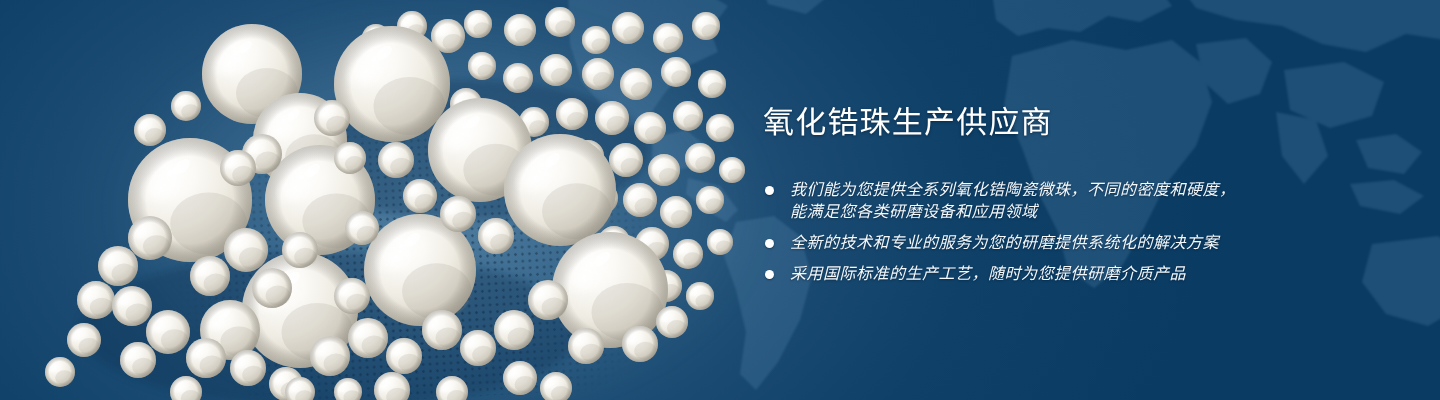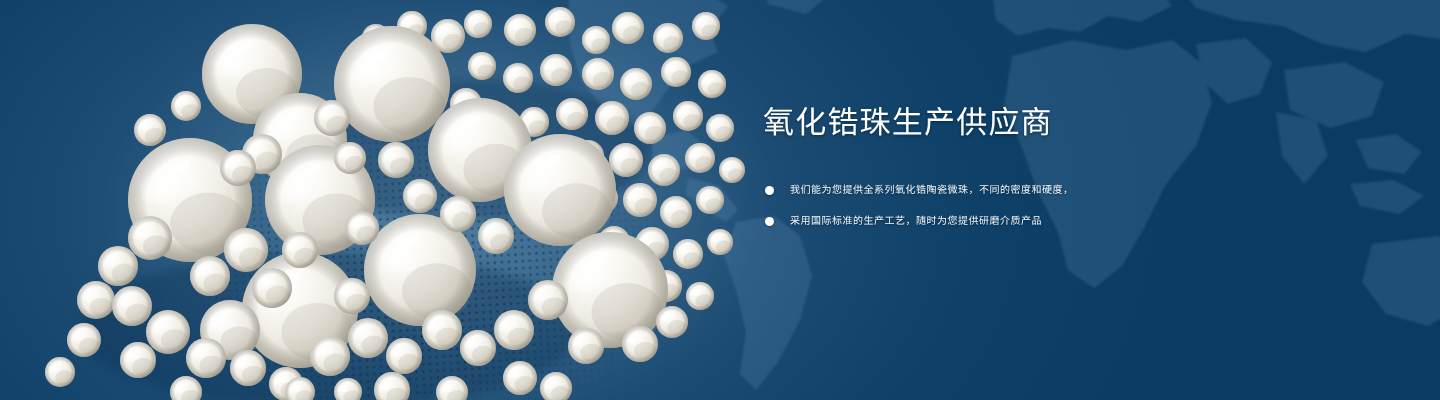--- a/index.html
+++ b/index.html
@@ -95,25 +95,26 @@
   }
   #bullets {
     list-style: none;
     margin: 38px 0 0 0;
     padding: 0;
   }
   #bullets li {
     position: relative;
     padding-left: 27px;
     margin-bottom: 9px;
-    font-size: 10px;
+    font-size: 16px;
     line-height: 22px;
     letter-spacing: .5px;
     color: #f4f8fb;
     text-shadow: 0 1px 2px rgba(2,22,40,.5);
+    font-style: italic;
   }
   #bullets li:last-child { margin-bottom: 16px; }
   .dot {
     position: absolute;
     left: 2px;
     top: 7px;
     width: 9px;
     height: 9px;
     border-radius: 50%;
     background: #ffffff;
@@ -604,20 +605,25 @@
     </svg>
   </div>
 
   <div id="copy">
     <h1 id="headline">氧化锆珠生产供应商</h1>
 
     <ul id="bullets">
       <li>
         <span class="dot"></span>
         <span class="bullet-line">我们能为您提供全系列氧化锆陶瓷微珠，不同的密度和硬度，</span>
+        <span class="bullet-line">能满足您各类研磨设备和应用领域</span>
+      </li>
+      <li>
+        <span class="dot"></span>
+        <span class="bullet-line">全新的技术和专业的服务为您的研磨提供系统化的解决方案</span>
       </li>
       <li>
         <span class="dot"></span>
         <span class="bullet-line">采用国际标准的生产工艺，随时为您提供研磨介质产品</span>
       </li>
     </ul>
   </div>
 
 </div>
 

